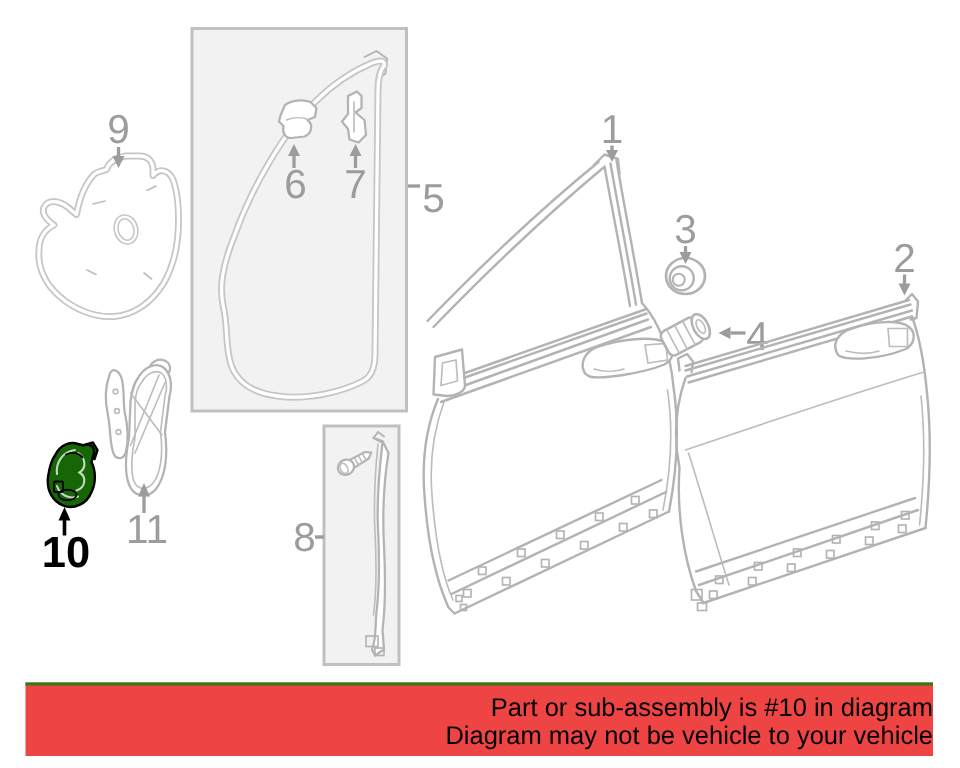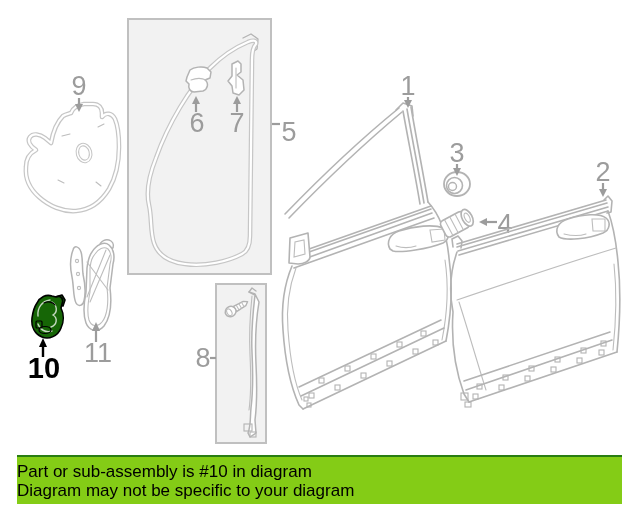--- a/index.html
+++ b/index.html
@@ -15,23 +15,23 @@
   .lbl{font-family:"Liberation Sans",sans-serif;font-size:27px;fill:#9c9c9c;text-anchor:middle}
   .lblb{font-family:"Liberation Sans",sans-serif;font-size:29px;font-weight:bold;fill:#000000;text-anchor:middle}
   .arr{fill:#9c9c9c}
   .arrln{stroke:#9c9c9c;stroke-width:2.2;fill:none}
   .arrb{fill:#000000}
   .arrlnb{stroke:#000000;stroke-width:2.4;fill:none}
   .grn{fill:#166606;stroke:#000000;stroke-width:1.6;stroke-linejoin:round}
   .grnd{stroke:rgba(255,255,255,0.75);stroke-width:1.4;fill:none;stroke-linecap:round}
   .grndk{stroke:#000000;stroke-width:1.2;fill:none;stroke-linecap:round}
   .sq{stroke:#b3b3b3;stroke-width:1.1;fill:none}
-  .banner{position:absolute;left:17px;top:455px;width:605px;height:49px;background:#84cc16;
+  .banner{position:absolute;left:17px;top:455px;width:605px;height:49px;background:#ef4444;
     border-top:2px solid #2a7d12;box-sizing:border-box;color:#000000;font-size:17px;line-height:19px;
-    text-align:left;display:flex;flex-direction:column;justify-content:center;}
+    text-align:right;display:flex;flex-direction:column;justify-content:center;}
 </style>
 </head>
 <body>
 
 <div class="stage">
 <svg width="640" height="455" viewBox="0 0 640 455">
 
   <g>
     <path class="dbl" d="M 71,113 C 73,107 78,105 84,104 L 93,104 C 99,104 102,108 102,113 L 102,117
       C 106,112 112,113 115,119 C 118,126 119,137 119,147 C 119,162 116,177 109,189
@@ -258,15 +258,15 @@
     </g>
   </g>
   <g>
     <text class="lbl" x="203" y="367">8</text>
     <path class="arrln" d="M 210,358 L 216,358"></path>
   </g>
 </svg>
 
   <div class="banner">
     <div>Part or sub-assembly is #10 in diagram</div>
-    <div>Diagram may not be specific to your diagram</div>
+    <div>Diagram may not be vehicle to your vehicle</div>
   </div>
 </div>
 
 </body></html>

